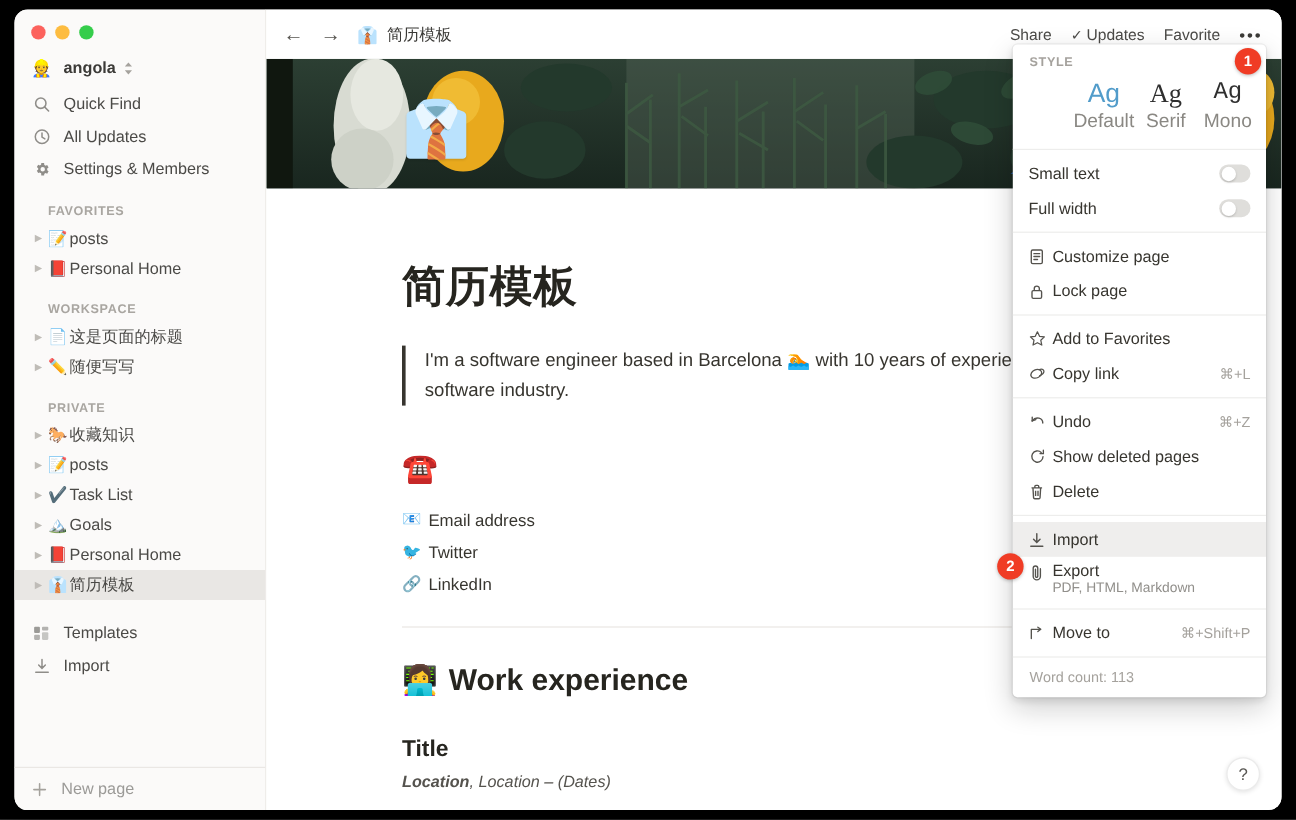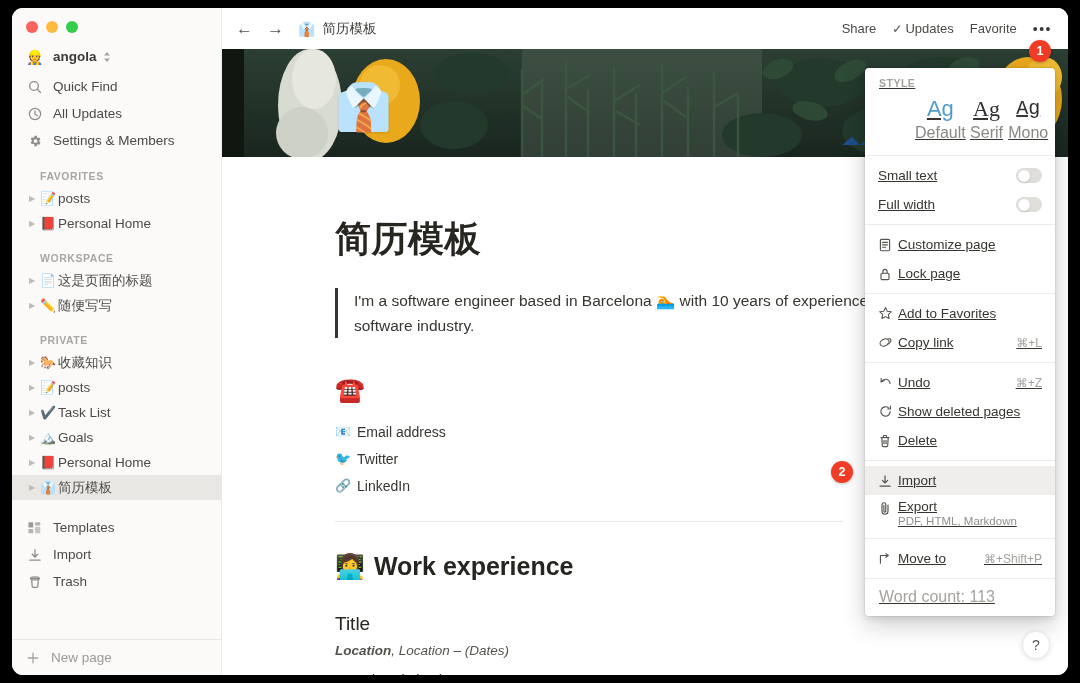--- a/index.html
+++ b/index.html
@@ -141,39 +141,38 @@
     margin-bottom: 14px;
   }
   .h1 .emo { font-size: 24px; margin-right: 9px; }
   .listrow {
     display: flex; align-items: center;
     font-size: 14px; color: #37352f;
     height: 27px;
   }
   .listrow .emo { width: 22px; flex: 0 0 22px; font-size: 13px; }
   .hr { height: 1px; background: #e9e7e3; margin: 22px 0 30px 0; width: 508px; }
-  .h3 { font-size: 19px; font-weight: normal; color: #26251f; margin-bottom: 8px; }
+  .h3 { font-size: 19px; font-weight: bold; color: #26251f; margin-bottom: 8px; }
   .meta { font-size: 13.5px; color: #55534e; margin-bottom: 14px; }
   .meta i { font-style: italic; }
   .meta b { font-weight: bold; font-style: italic; }
   .body-line { font-size: 14px; color: #37352f; }
 
   
   #menu {
     position: absolute;
-    right: 13px; top: 60px;
-    width: 190px;
+    right: 13px; top: 29px;
+    width: 211px;
     background: #fff;
     border-radius: 4px;
     box-shadow: 0 0 0 1px rgba(15,15,15,.05), 0 3px 6px rgba(15,15,15,.1), 0 9px 24px rgba(15,15,15,.2);
     z-index: 20;
     padding: 6px 0 0 0;
     font-size: 13.5px;
     color: #37352f;
-    text-decoration: underline;
   }
   .m-label {
     font-size: 10.5px; font-weight: bold; letter-spacing: .5px;
     color: #a5a29d; padding: 3px 14px 5px 14px;
   }
   .styles { display: flex; padding: 0 6px 11px 6px; margin-left: 44px; }
   .style-opt {
     flex: 1; text-align: center; cursor: default;
     padding: 2px 0;
   }
@@ -207,21 +206,21 @@
     background: #fff; box-shadow: 0 1px 2px rgba(0,0,0,.18);
   }
   .m-item.tall { height: 41px; align-items: flex-start; padding-top: 4px; }
   .m-item.tall .mi { margin-top: 2px; }
   .sub { font-size: 11.5px; color: #918f8b; margin-top: 1px; }
   .badge-pro {
     background: #eeedec; color: #9b9894;
     font-size: 9px; letter-spacing: .4px; font-weight: bold;
     padding: 2px 5px; border-radius: 3px; margin-left: 7px;
   }
-  .wordcount { font-size: 16px; color: #a5a29d; padding: 9px 14px 10px 14px; }
+  .wordcount { font-size: 12px; color: #a5a29d; padding: 9px 14px 10px 14px; }
 
   
   .step {
     position: absolute; z-index: 40;
     width: 22px; height: 22px; border-radius: 50%;
     background: #f03c25; color: #fff;
     font-size: 12.5px; font-weight: bold;
     display: flex; align-items: center; justify-content: center;
     box-shadow: 0 1px 3px rgba(0,0,0,.25);
   }
@@ -358,30 +357,20 @@
       </span>
       <span>Templates</span>
     </div>
     <div class="srow">
       <span class="ico">
         <svg width="14" height="14" viewBox="0 0 14 14" fill="none" stroke="#8f8d89" stroke-width="1.25" stroke-linecap="round">
             <path d="M7 1.6v7.2M4.2 6.2L7 9l2.8-2.8M1.8 12.2h10.4"></path>
           </svg>
       </span>
       <span>Import</span>
-    </div>
-    <div class="srow">
-      <span class="ico">
-        <svg width="14" height="14" viewBox="0 0 14 14" fill="none" stroke="#8f8d89" stroke-width="1.25">
-            <path d="M2.6 3.4h8.8"></path>
-            <path d="M3.6 3.4l.6 8a1 1 0 001 .9h3.6a1 1 0 001-.9l.6-8"></path>
-            <ellipse cx="7" cy="3.4" rx="4.4" ry="1.5"></ellipse>
-          </svg>
-      </span>
-      <span>Trash</span>
     </div>
 
     <div class="spacer"></div>
     <div class="newpage">
       <span class="ico">
         <svg width="14" height="14" viewBox="0 0 14 14" stroke="#a5a29d" stroke-width="1.3" stroke-linecap="round">
             <path d="M7 2.2v9.6M2.2 7h9.6"></path>
           </svg>
       </span>
       <span>New page</span>

